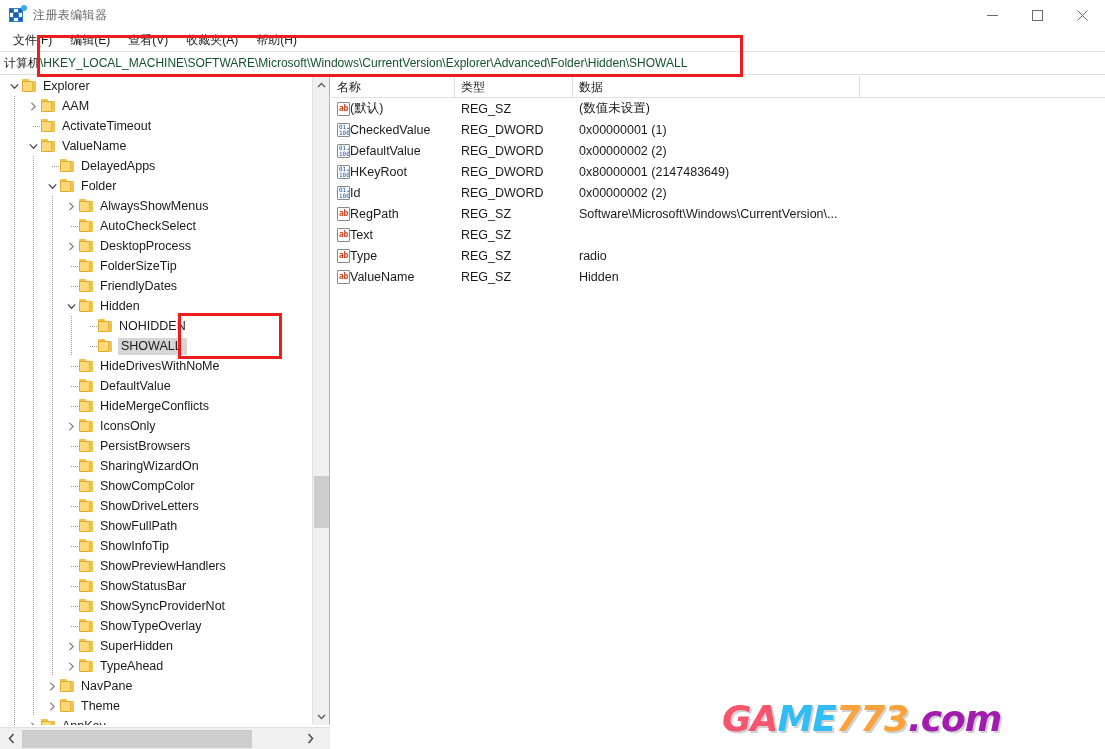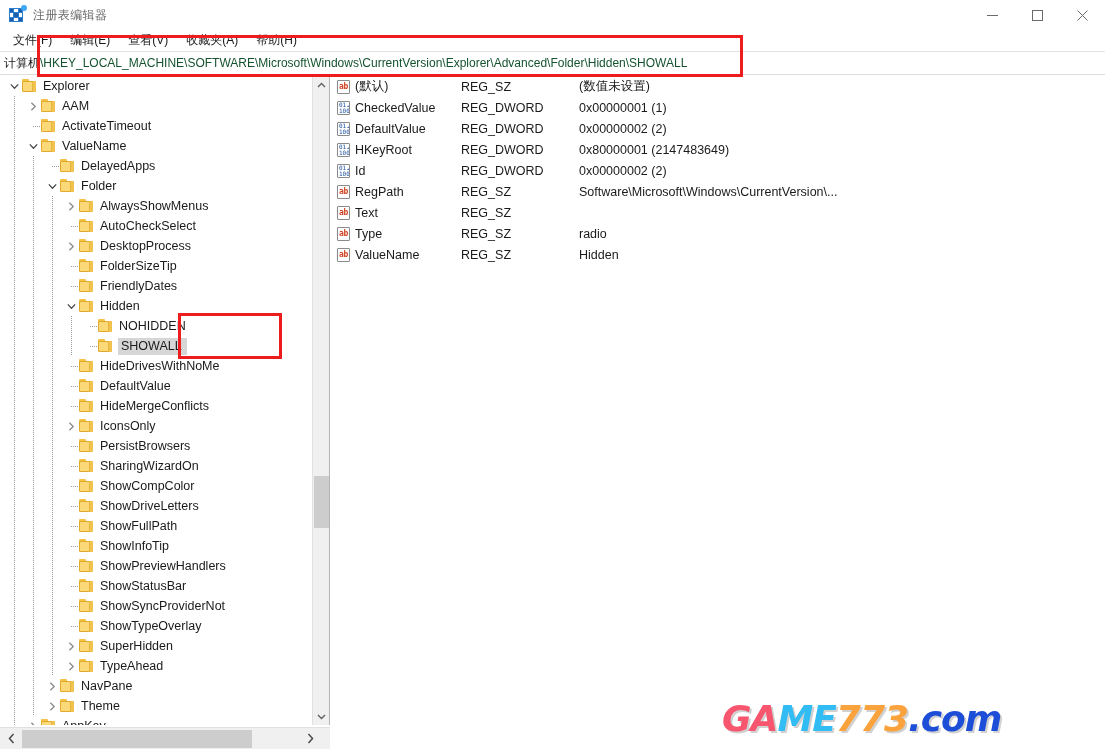--- a/index.html
+++ b/index.html
@@ -251,21 +251,21 @@
     color: #1a1a1a;
     white-space: nowrap;
   }
   .cell { overflow: hidden; white-space: nowrap; }
   .cell.name { width: 124px; display: flex; align-items: center; padding-left: 6px; }
   .cell.type { width: 118px; padding-left: 6px; }
   .cell.data { width: 532px; padding-left: 6px; }
 
   .vicon {
     width: 13px; height: 14px;
-    flex: none; margin-right: 5px;
+    flex: none; 
     position: relative;
     border: 1px solid #8a8a8a;
     background: #ffffff;
     border-radius: 1px;
     overflow: hidden;
   }
   .vicon::after {
     content: ""; position: absolute;
     right: 0; top: 0;
     border-width: 0 4px 4px 0;
@@ -844,20 +844,26 @@
     </div>
     <div class="hthumb"></div>
     <div class="harrow right">
       <svg width="7" height="11" viewBox="0 0 7 11">
           <polyline points="1.5,1 5.5,5.5 1.5,10" fill="none" stroke="#4a4a4a" stroke-width="1.5"></polyline>
         </svg>
     </div>
   </div>
 
   <div class="list-pane">
+    <div class="list-header">
+      <div class="hcell c1">名称</div>
+      <div class="hcell c2">类型</div>
+      <div class="hcell c3">数据</div>
+      <div class="hcell c4"></div>
+    </div>
     <div id="vlist">
         <div class="list-row">
           <div class="cell name">
             <div class="vicon sz">
               <span class="g">ab</span>
             </div>
             <span>(默认)</span>
           </div>
           <div class="cell type">REG_SZ</div>
           <div class="cell data">(数值未设置)</div>
@@ -944,15 +950,15 @@
           </div>
           <div class="cell type">REG_SZ</div>
           <div class="cell data">Hidden</div>
         </div>
       </div>
   </div>
 
   <div class="annot" id="annot-address"></div>
   <div class="annot" id="annot-showall"></div>
 
-  <div class="watermark" id="watermark"><span style="color: rgb(248, 85, 110);">GA</span><span style="color: rgb(49, 189, 243);">ME</span><span style="color: rgb(250, 162, 60);">773</span><span style="color: #1d4ed8;">.com</span></div>
+  <div class="watermark" id="watermark"><span style="color: rgb(248, 85, 110);">GA</span><span style="color: rgb(49, 189, 243);">ME</span><span style="color: rgb(250, 162, 60);">773</span><span style="color: #a21caf;">.com</span></div>
 
 </div>
 
 </body></html>

